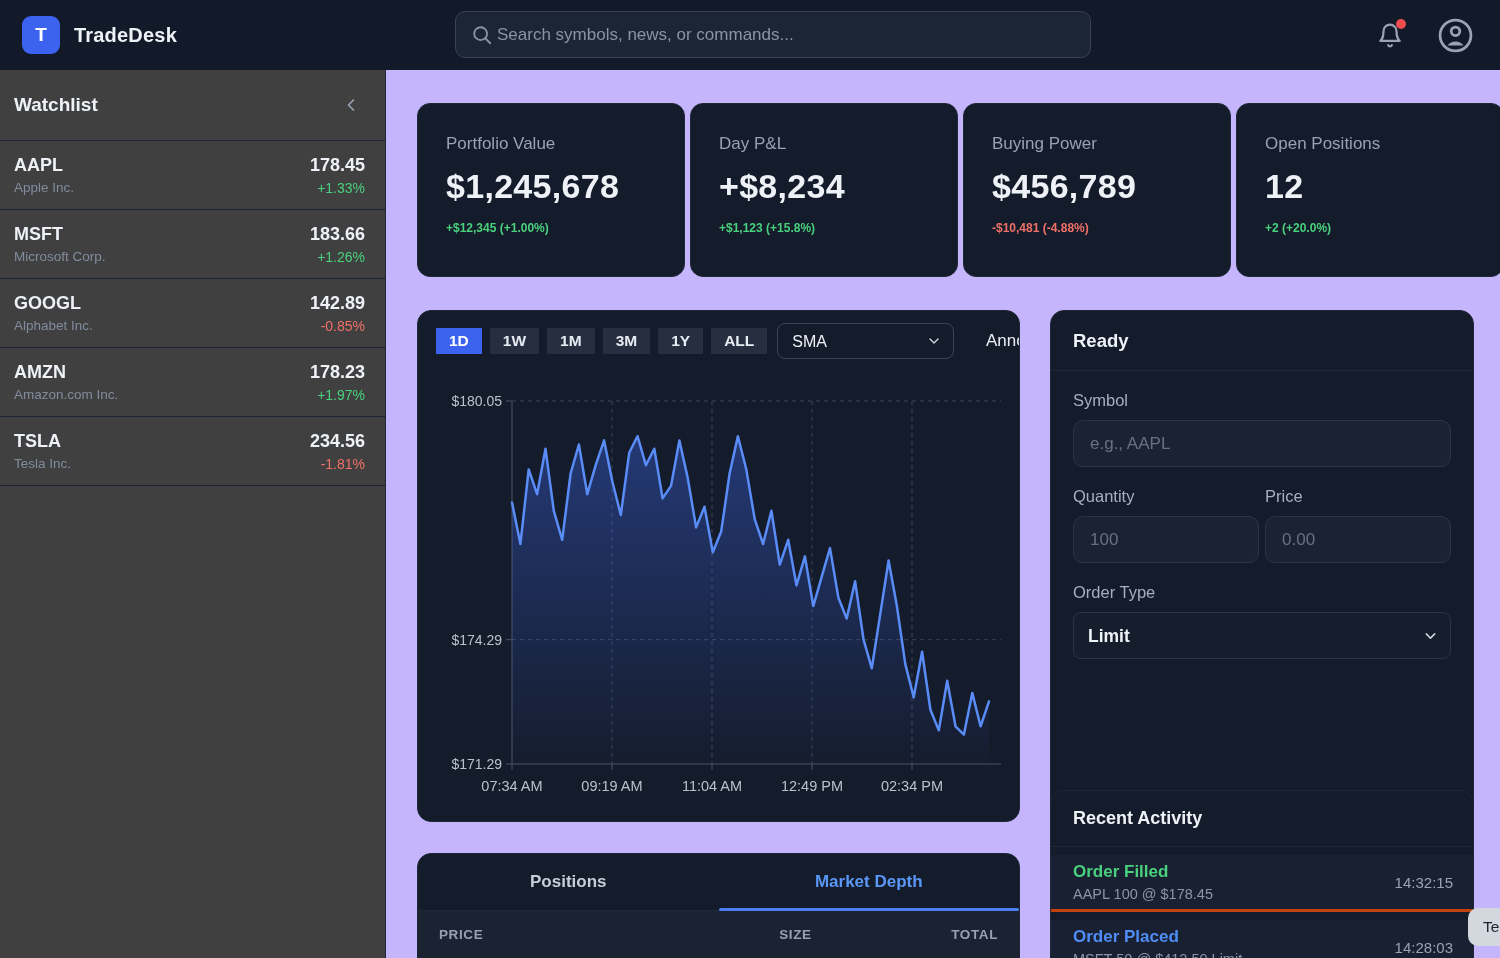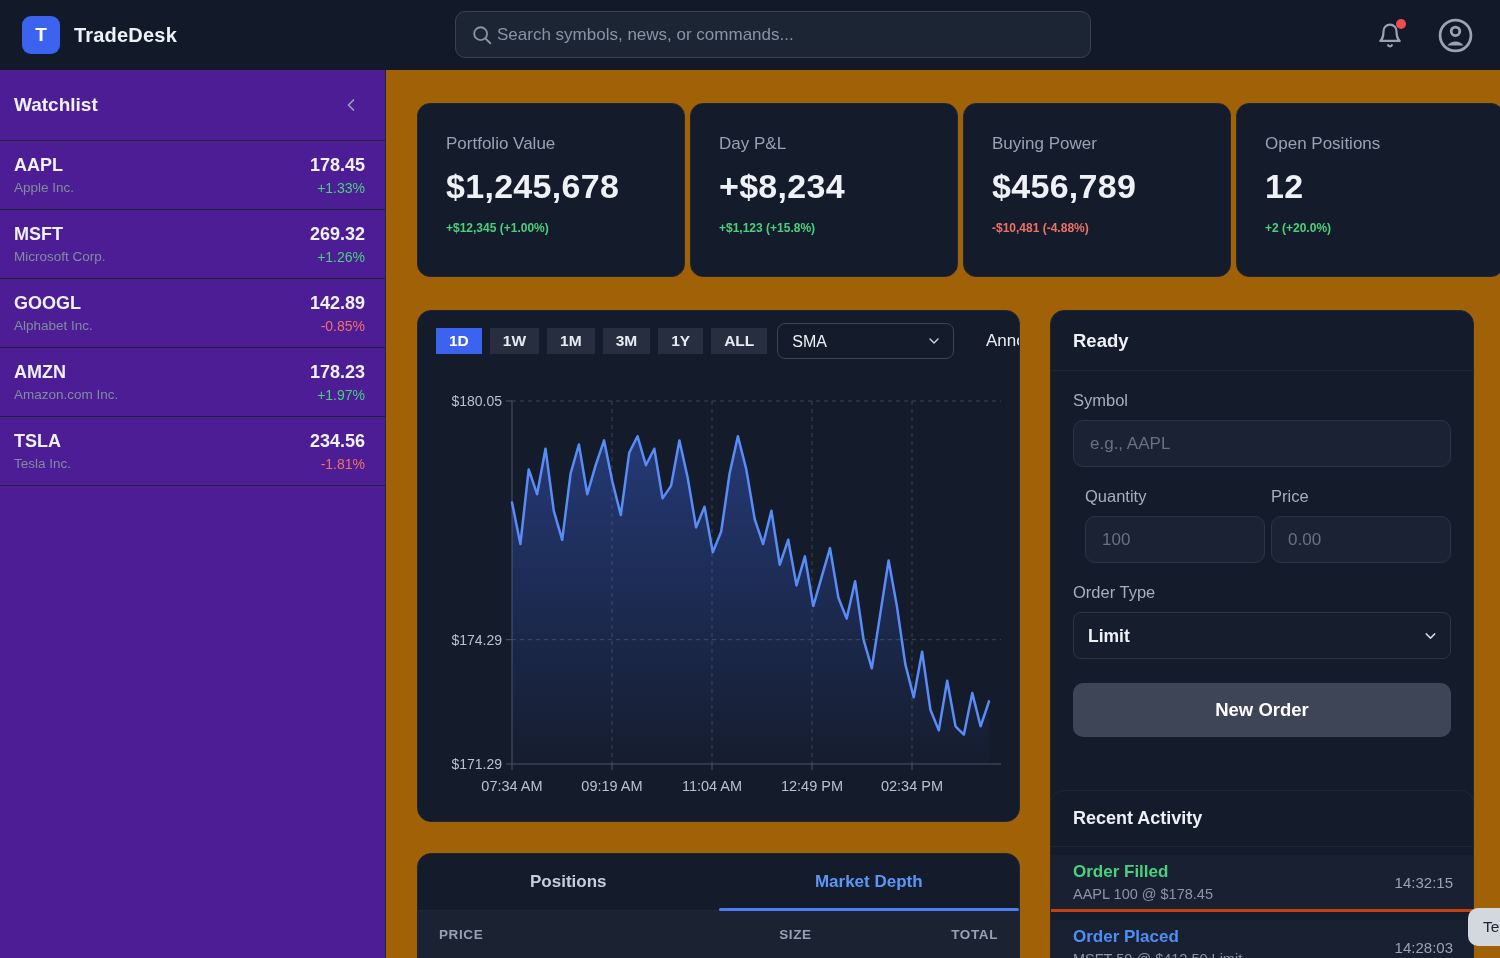--- a/index.html
+++ b/index.html
@@ -16,35 +16,35 @@
   .app-name { font-size:20px; font-weight:bold; letter-spacing:.2px; }
   .search-wrap { position:absolute; left:455px; top:11px; width:636px; height:47px; background:#1c2534; border:1px solid #3a4352; border-radius:10px; display:flex; align-items:center; padding:0 15px; gap:4px; }
   .search-input { flex:1; background:transparent; border:none; outline:none; color:#e8ecf2; font-size:17px; font-family:inherit; }
   .search-input::placeholder { color:#8a93a4; }
   .topbar-icons { position:absolute; right:26px; top:0; height:70px; display:flex; align-items:center; gap:34px; }
   .bell { position:relative; width:26px; height:27px; cursor:pointer; }
   .dot { position:absolute; top:-3px; right:-3px; width:10px; height:10px; border-radius:50%; background:#ef4d4d; }
   .avatar { width:37px; height:37px; cursor:pointer; }
 
   
-  .sidebar { position:absolute; top:70px; left:0; width:386px; bottom:0; background:#4c1d95; border-right:1px solid #1e2736; }
+  .sidebar { position:absolute; top:70px; left:0; width:386px; bottom:0; background:#404040; border-right:1px solid #1e2736; }
   .watchlist-header { height:71px; display:flex; align-items:center; justify-content:space-between; padding:0 24px 0 14px; border-bottom:1px solid #1e2736; }
   .watchlist-title { font-size:19px; font-weight:bold; }
   .collapse-btn { cursor:pointer; display:flex; align-items:center; }
   .w-item { height:69px; border-bottom:1px solid #1b2432; display:flex; align-items:center; justify-content:space-between; padding:0 20px 0 14px; cursor:pointer; }
   .w-sym { font-size:18px; font-weight:bold; }
   .w-name { font-size:13.5px; color:#828c9d; margin-top:4px; }
   .w-right { text-align:right; }
   .w-price { font-size:18px; font-weight:bold; }
   .w-chg { font-size:14px; margin-top:4px; }
   .up { color:#49d17d; }
   .down { color:#f07168; }
 
   
-  .main { position:absolute; top:70px; left:386px; right:0; bottom:0; background:#a16207; overflow:hidden; }
+  .main { position:absolute; top:70px; left:386px; right:0; bottom:0; background:#c4b5fd; overflow:hidden; }
 
   .cards { position:absolute; top:33px; left:31px; display:flex; gap:5px; }
   .card { width:268px; height:174px; background:#141b2a; border:1px solid #1e2736; border-radius:13px; padding:30px 28px; flex:none; }
   .card-label { font-size:17px; color:#98a2b4; }
   .card-value { font-size:34px; font-weight:bold; margin-top:13px; letter-spacing:.3px; white-space:nowrap; }
   .card-change { font-size:12px; font-weight:bold; margin-top:15px; }
 
   
   .chart-panel { position:absolute; top:240px; left:31px; width:603px; height:512px; background:#141b2a; border:1px solid #1e2736; border-radius:14px; overflow:hidden; }
   .toolbar { display:flex; align-items:center; gap:8px; padding:12px 0 0 18px; }
@@ -66,21 +66,21 @@
   .thead { height:47px; background:#1b2232; display:grid; grid-template-columns:1fr 1fr 1fr; align-items:center; padding:0 21px; font-size:13.5px; font-weight:bold; letter-spacing:.6px; color:#97a1b2; }
   .thead span:nth-child(2), .thead span:nth-child(3) { text-align:right; }
 
   
   .order-panel { position:absolute; top:240px; left:664px; width:424px; height:562px; background:#141b2a; border:1px solid #1e2736; border-radius:14px; }
   .order-header { height:60px; display:flex; align-items:center; padding:0 22px; border-bottom:1px solid #1e2736; font-size:18.5px; font-weight:bold; }
   .order-body { padding:20px 22px 0 22px; }
   .f-label { font-size:16.5px; color:#a6afbf; margin-bottom:10px; }
   .f-input { width:100%; height:47px; background:#1a2233; border:1px solid #2c3547; border-radius:10px; color:#e8ecf2; font-size:17px; padding:0 16px; font-family:inherit; outline:none; }
   .f-input::placeholder { color:#687182; }
-  .row2 { display:flex; gap:6px; margin-top:20px;margin-left:12px; }
+  .row2 { display:flex; gap:6px; margin-top:20px; }
   .row2 > div { flex:1; }
   .ot-block { margin-top:20px; }
   .ot-wrap { position:relative; }
   .ot-wrap select { width:100%; height:47px; font-size:17.5px; font-weight:bold; border-color:#2c3547; background:#161e2d; }
   .new-order { margin-top:24px; width:100%; height:54px; background:#3d4556; border:none; border-radius:10px; color:#fff; font-size:18.5px; font-weight:bold; font-family:inherit; cursor:pointer; }
 
   
   .activity-panel { position:absolute; top:720px; left:664px; width:424px; height:238px; background:#141b2a; border:1px solid #1e2736; border-radius:14px 14px 0 0; overflow:hidden; }
   .activity-header { height:56px; display:flex; align-items:center; padding:0 22px; font-size:18px; font-weight:bold; border-bottom:1px solid #1e2736;text-align:right; }
   .a-item { height:57px; background:#182031; border-bottom:3px solid #c2410c; display:flex; align-items:center; justify-content:space-between; padding:0 20px 0 22px;margin-top:8px; }
@@ -149,21 +149,21 @@
         <div class="w-price">178.45</div>
          <div class="w-chg up">+1.33%</div>
       </div>
   </div>
   <div class="w-item">
     <div>
         <div class="w-sym">MSFT</div>
          <div class="w-name">Microsoft Corp.</div>
       </div>
     <div class="w-right">
-        <div class="w-price">269.32</div>
+        <div class="w-price">183.66</div>
          <div class="w-chg up">+1.26%</div>
       </div>
   </div>
   <div class="w-item">
     <div>
         <div class="w-sym">GOOGL</div>
          <div class="w-name">Alphabet Inc.</div>
       </div>
     <div class="w-right">
         <div class="w-price">142.89</div>
@@ -306,21 +306,20 @@
           <select class="styled-select">
             <option>Limit</option>
           </select>
           <span class="chev">
             <svg class="icon" width="17" height="17" viewBox="0 0 24 24" fill="none" stroke="#cfd6e0" stroke-width="2" stroke-linecap="round" stroke-linejoin="round">
                 <polyline points="6 9 12 15 18 9"></polyline>
               </svg>
           </span>
         </div>
       </div>
-      <button class="new-order">New Order</button>
     </div>
   </section>
 
   <section class="activity-panel">
     <div class="activity-header">Recent Activity</div>
     <div class="a-item">
       <div>
         <div class="a-title filled">Order Filled</div>
         <div class="a-detail">AAPL 100 @ $178.45</div>
       </div>

